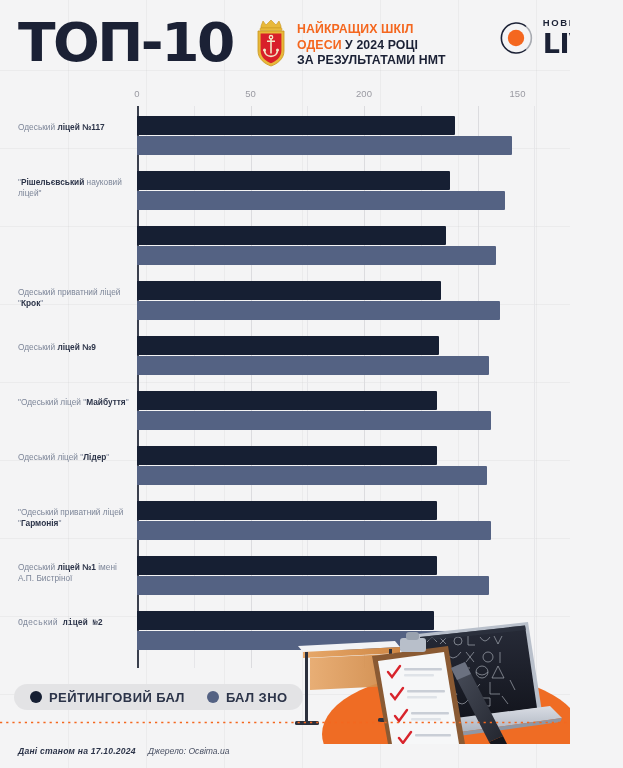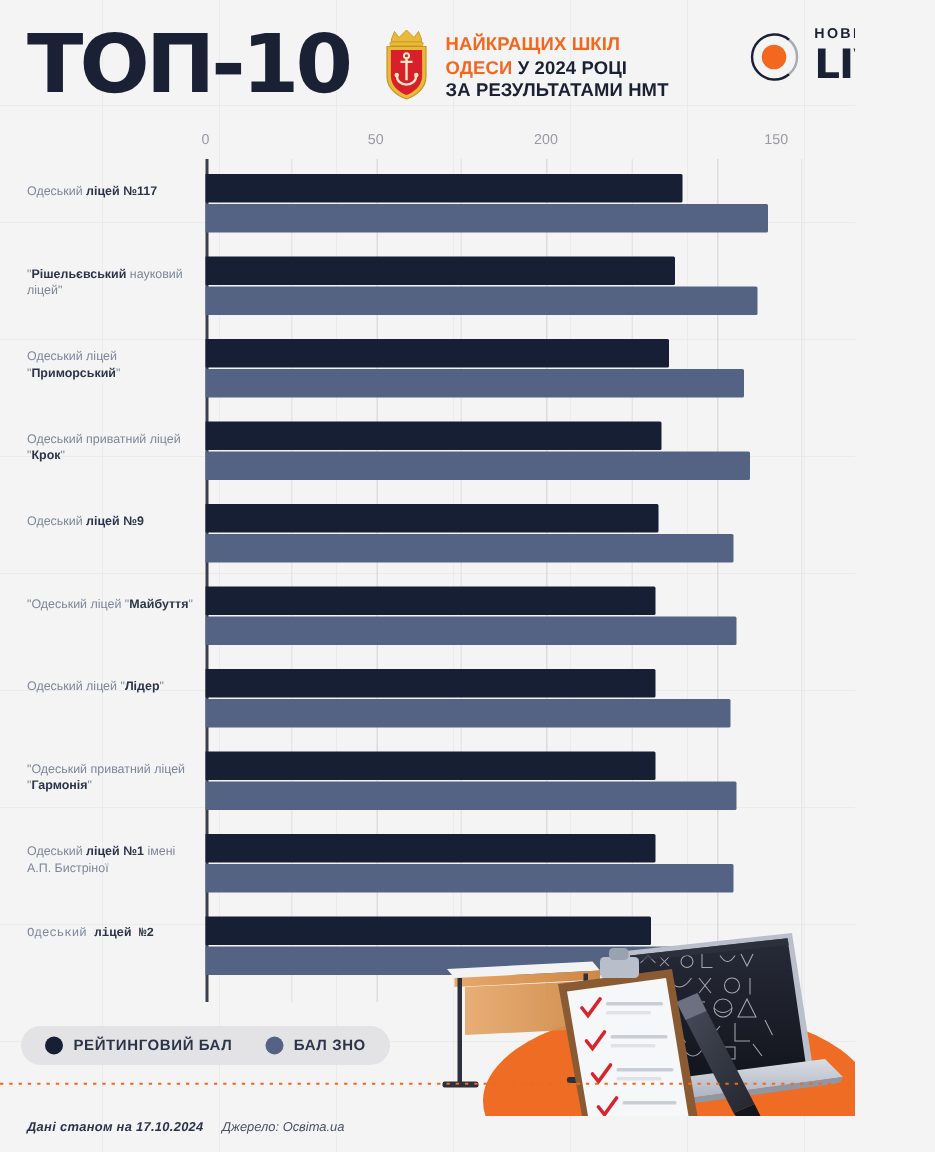--- a/index.html
+++ b/index.html
@@ -124,21 +124,21 @@
     border-radius: 13px;
     display: flex; align-items: center;
     padding: 0 16px; gap: 22px;
     z-index: 4;
   }
   .legend-item { display: flex; align-items: center; gap: 7px; }
   .legend-dot { width: 12px; height: 12px; border-radius: 50%; }
   .legend-dot.rating { background: #161f33; }
   .legend-dot.zno { background: #546283; }
   .legend-text {
-    font-size: 10px; font-weight: 600; letter-spacing: 0.4px;
+    font-size: 13px; font-weight: 600; letter-spacing: 0.4px;
     color: #2c3449;
   }
   
   #illo {
     position: absolute;
     right: 0; bottom: 24px;
     width: 300px; height: 130px;
     z-index: 3;
   }
   
@@ -233,21 +233,20 @@
         <div class="gridline minor" style="left: 194px;"></div>
         <div class="gridline minor" style="left: 307px;"></div>
         <div class="gridline minor" style="left: 421px;"></div>
         <div class="gridline minor" style="left: 534px;"></div>
         <div class="row-label" style="top: 16px;">Одеський <b>ліцей №117</b></div>
         <div class="bar rating" title="Одеський ліцей №117 — РЕЙТИНГОВИЙ БАЛ: 140" style="left: 137px; top: 10px; width: 317.8px; background: rgb(22, 31, 51);"></div>
         <div class="bar zno" title="Одеський ліцей №117 — БАЛ ЗНО: 165" style="left: 137px; top: 30px; width: 374.55px; background: rgb(84, 98, 131);"></div>
         <div class="row-label" style="top: 71px;">"<b>Рішельєвський</b> науковий ліцей"</div>
         <div class="bar rating" title="&quot;Рішельєвський науковий ліцей&quot; — РЕЙТИНГОВИЙ БАЛ: 138" style="left: 137px; top: 65px; width: 313.26px; background: rgb(22, 31, 51);"></div>
         <div class="bar zno" title="&quot;Рішельєвський науковий ліцей&quot; — БАЛ ЗНО: 162" style="left: 137px; top: 85px; width: 367.74px; background: rgb(84, 98, 131);"></div>
-        <div class="row-label" style="top: 126px;">Одеський ліцей<br>"<b>Приморський</b>"</div>
         <div class="bar rating" title="Одеський ліцей &quot;Приморський&quot; — РЕЙТИНГОВИЙ БАЛ: 136" style="left: 137px; top: 120px; width: 308.72px; background: rgb(22, 31, 51);"></div>
         <div class="bar zno" title="Одеський ліцей &quot;Приморський&quot; — БАЛ ЗНО: 158" style="left: 137px; top: 140px; width: 358.66px; background: rgb(84, 98, 131);"></div>
         <div class="row-label" style="top: 181px;">Одеський приватний ліцей<br>"<b>Крок</b>"</div>
         <div class="bar rating" title="Одеський приватний ліцей &quot;Крок&quot; — РЕЙТИНГОВИЙ БАЛ: 134" style="left: 137px; top: 175px; width: 304.18px; background: rgb(22, 31, 51);"></div>
         <div class="bar zno" title="Одеський приватний ліцей &quot;Крок&quot; — БАЛ ЗНО: 160" style="left: 137px; top: 195px; width: 363.2px; background: rgb(84, 98, 131);"></div>
         <div class="row-label" style="top: 236px;">Одеський <b>ліцей №9</b></div>
         <div class="bar rating" title="Одеський ліцей №9 — РЕЙТИНГОВИЙ БАЛ: 133" style="left: 137px; top: 230px; width: 301.91px; background: rgb(22, 31, 51);"></div>
         <div class="bar zno" title="Одеський ліцей №9 — БАЛ ЗНО: 155" style="left: 137px; top: 250px; width: 351.85px; background: rgb(84, 98, 131);"></div>
         <div class="row-label" style="top: 291px;">"Одеський ліцей "<b>Майбуття</b>"</div>
         <div class="bar rating" title="&quot;Одеський ліцей &quot;Майбуття&quot; — РЕЙТИНГОВИЙ БАЛ: 132" style="left: 137px; top: 285px; width: 299.64px; background: rgb(22, 31, 51);"></div>

